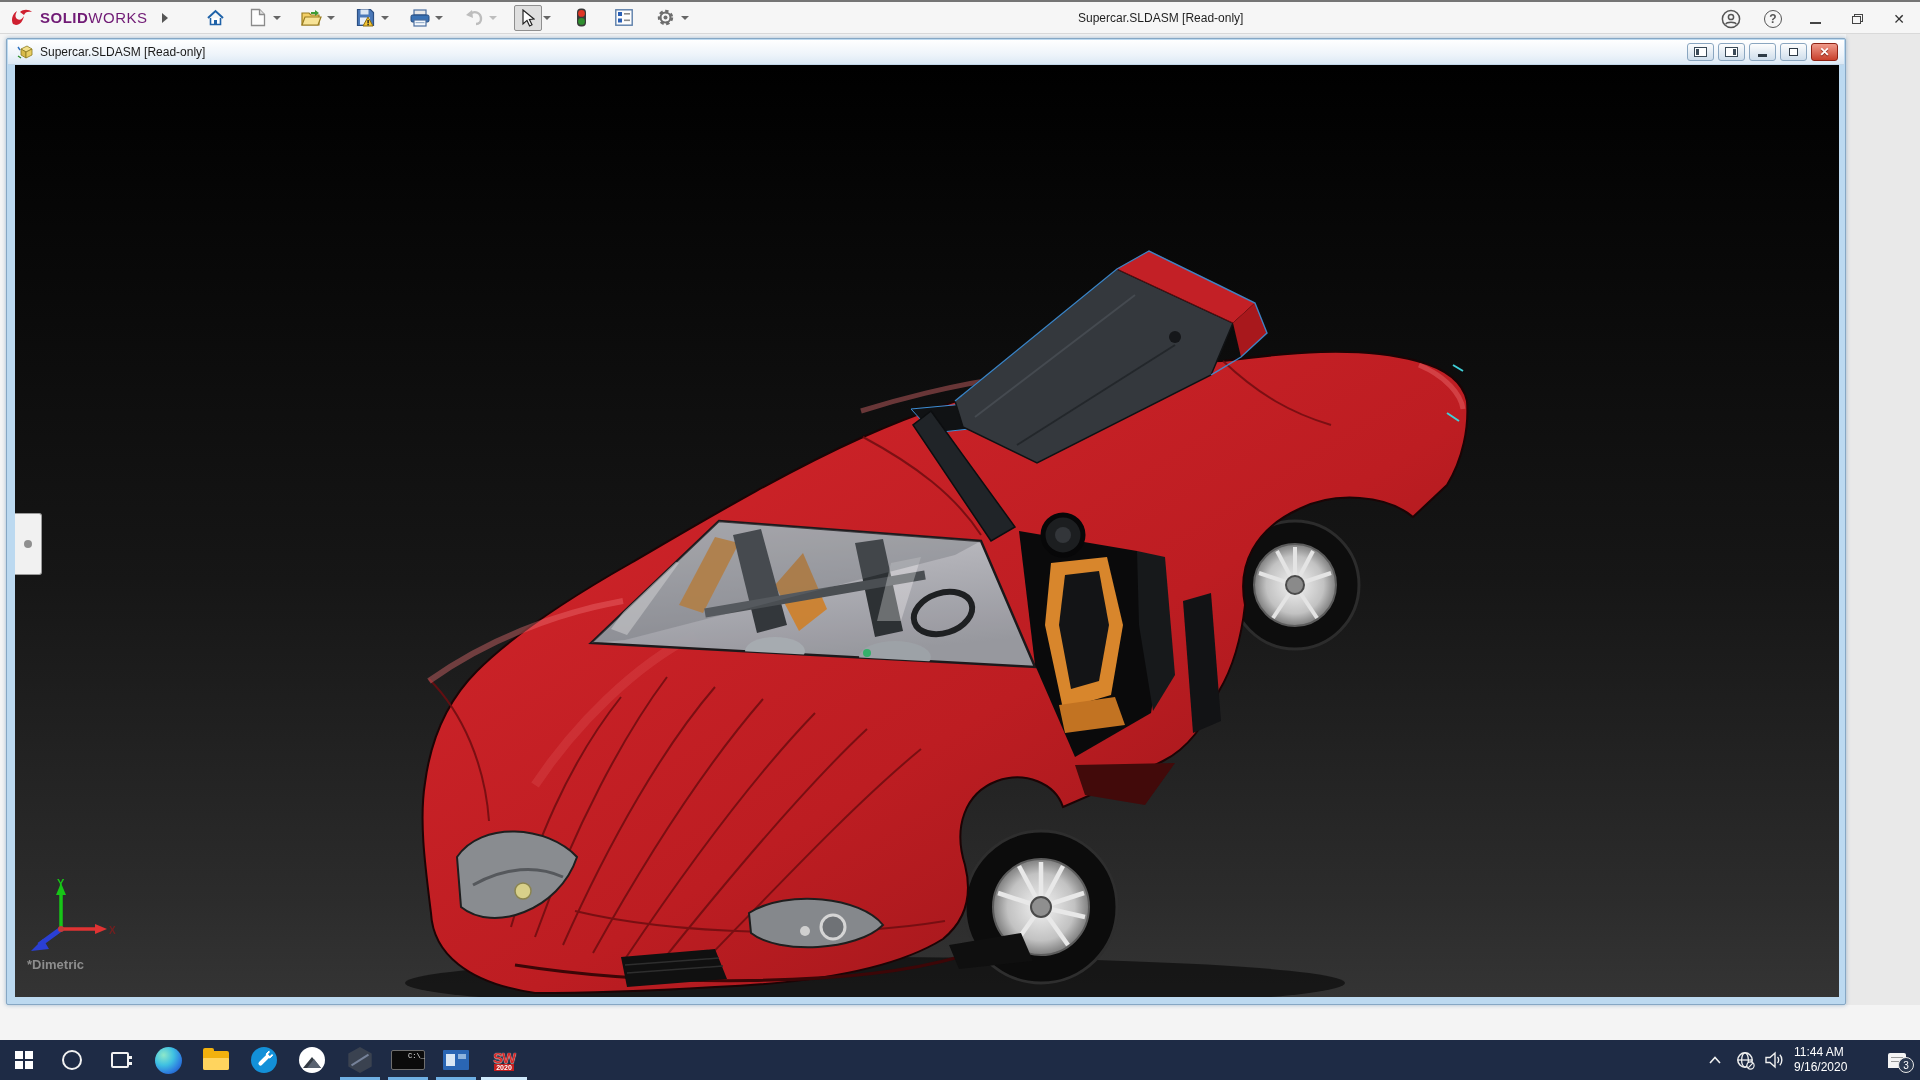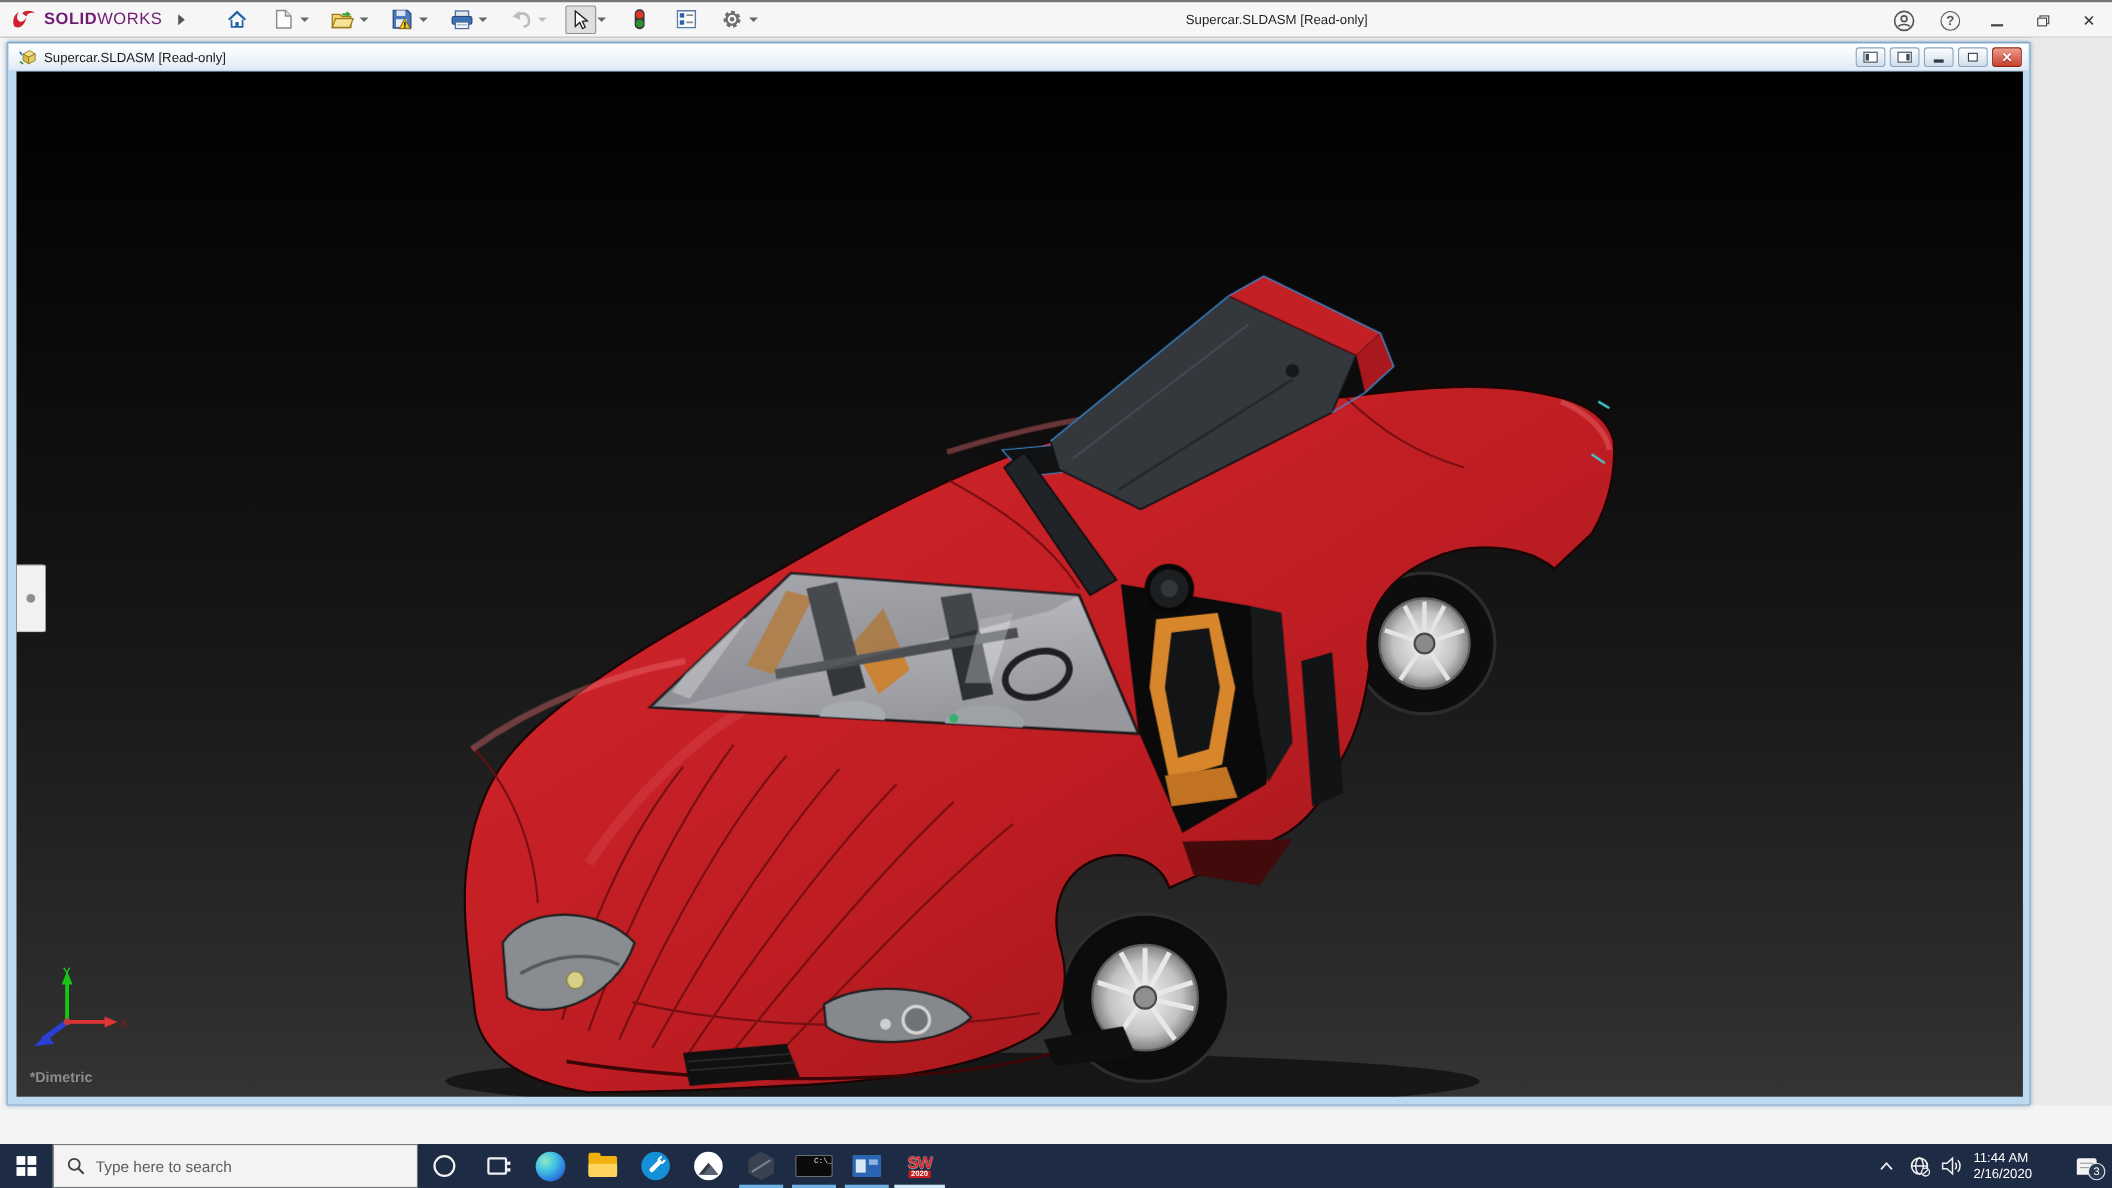--- a/index.html
+++ b/index.html
@@ -61,21 +61,21 @@
   .mdi-close-x { color:#fff; font-size:12px; font-weight:bold; text-shadow:0 1px 1px #7e1d10; }
 
   
   .viewport { position:absolute; left:8px; top:26px; width:1824px; height:932px; overflow:hidden;
     background:linear-gradient(#000000 0%, #0a0a0a 25%, #161616 55%, #2c2c2c 90%, #343434 100%); }
   .viewport svg.scene { position:absolute; left:0; top:0; }
   .pane-tab { position:absolute; left:0; top:448px; width:27px; height:62px; background:#f1f1f1;
     border:1px solid #9a9a9a; border-left:none; border-radius:0 3px 3px 0; }
   .pane-tab i { position:absolute; left:9px; top:26px; width:8px; height:8px; border-radius:50%; background:#8f8f8f; }
   .triad { position:absolute; left:12px; bottom:36px; }
-  .view-label { position:absolute; left:12px; bottom:10px; font-size:13px; font-weight:bold; color:#8d8d8d; }
+  .view-label { position:absolute; left:12px; bottom:25px; font-size:13px; font-weight:bold; color:#8d8d8d; }
 
   
   .taskbar { position:absolute; left:0; bottom:0; width:1920px; height:40px; background:#1e2b45;
     display:flex; align-items:center; }
   .tb-slot { width:48px; height:40px; display:flex; align-items:center; justify-content:center; position:relative; }
   .start-grid { display:grid; grid-template-columns:8px 8px; grid-template-rows:8px 8px; gap:2px; }
   .start-grid i { background:#fff; }
   .search-box { width:332px; height:40px; background:#f3f3f3; border:1px solid #70757d;
     display:flex; align-items:center; gap:10px; padding-left:12px; }
   .search-box span { font-size:14px; color:#5c5c5c; }
@@ -491,27 +491,20 @@
 
   <div class="taskbar">
     <div class="tb-slot">
       <div class="start-grid">
           <i></i>
           <i></i>
           <i></i>
           <i></i>
         </div>
     </div>
-    <div class="search-box">
-      <svg width="16" height="16" viewBox="0 0 16 16">
-        <circle cx="6.5" cy="6.5" r="5" fill="none" stroke="#3c3c3c" stroke-width="1.6"></circle>
-        <line x1="10.3" y1="10.3" x2="15" y2="15" stroke="#3c3c3c" stroke-width="1.8"></line>
-      </svg>
-      <span>Type here to search</span>
-    </div>
     <div class="tb-slot">
         <div class="cortana-ring"></div>
       </div>
     <div class="tb-slot">
         <div class="taskview-ico">
           <i></i>
         </div>
       </div>
     <div class="tb-slot">
         <div class="edge-ico"></div>
@@ -577,21 +570,21 @@
       </div>
       <div class="tray-ico">
         <svg width="20" height="18" viewBox="0 0 20 18">
           <polygon points="1,6.5 5,6.5 10,2 10,16 5,11.5 1,11.5" fill="none" stroke="#f0f0f0" stroke-width="1.4"></polygon>
           <path d="M12.5 6 C14 7.5 14 10.5 12.5 12" fill="none" stroke="#f0f0f0" stroke-width="1.4"></path>
           <path d="M14.8 3.8 C17.5 6.4 17.5 11.6 14.8 14.2" fill="none" stroke="#f0f0f0" stroke-width="1.4"></path>
         </svg>
       </div>
       <div class="clock">
         <div>11:44 AM</div>
-        <div>2/16/2020</div>
+        <div>9/16/2020</div>
       </div>
       <div class="notif">
         <div class="notif-card">
             <i></i>
           </div>
         <div class="notif-badge">3</div>
       </div>
     </div>
   </div>
 

